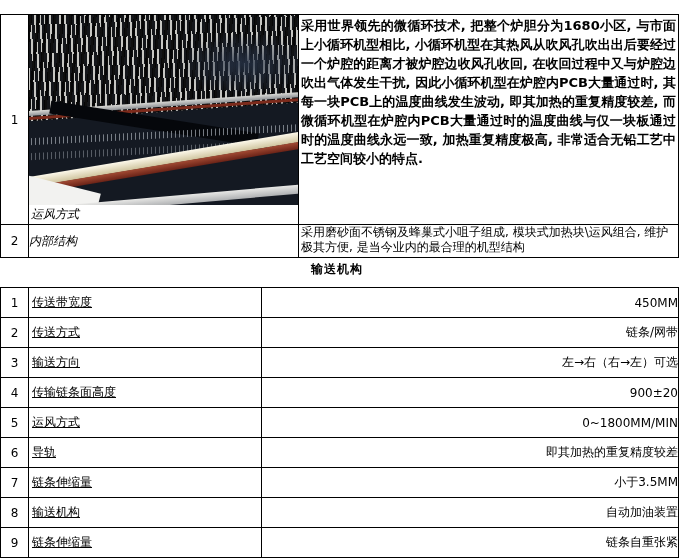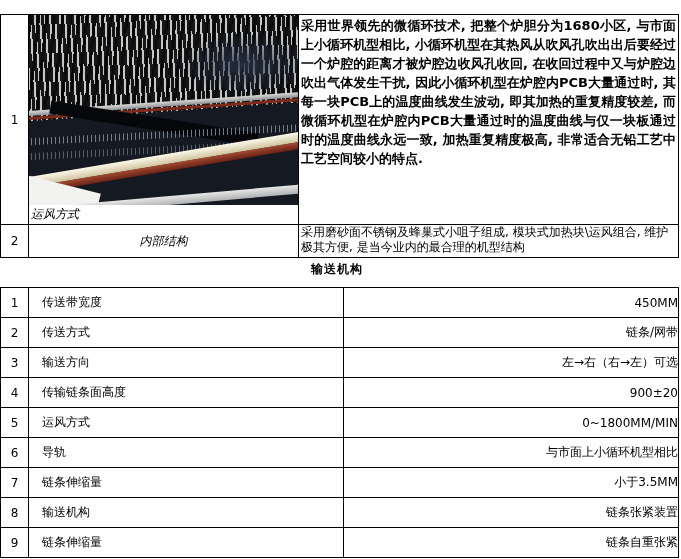--- a/index.html
+++ b/index.html
@@ -16,21 +16,21 @@
 
   
   .t1 { top:14px; }
   .t1 .c-num  { width:28px; text-align:center; }
   .t1 .c-mid  { width:270px;font-style:italic; }
   .t1 .c-right{ }
   .t1 .row1 td { height:210px; }
   .t1 .row2 td { height:33px; }
   .t1 .desc-bold { font-weight:bold; font-size:13px; line-height:19px; text-align:justify; padding:1px 2px 0 2px; vertical-align:top; }
   .t1 .desc-reg  { font-size:12px; line-height:15px; padding:0 2px; vertical-align:top; }
-  .t1 .mid-label { text-align:center; }
+  .t1 .mid-label { }
 
   .photo-cell { padding:0; vertical-align:top; }
   .photo { position:relative; width:283px; height:190px; background:#141922; overflow:hidden; }
   .photo > div { position:absolute; }
   .ph-top { left:-12px; top:-14px; width:312px; height:110px; transform:rotate(-4deg);
     background-color:#0a0a0a;
     background-image:
       repeating-linear-gradient(100deg, rgba(5,5,5,0.95) 0 3px, rgba(0,0,0,0) 3px 8px),
       repeating-linear-gradient(90deg, #c6c6c2 0 2px, #14161a 2px 5px); }
   .ph-smudge { left:150px; top:18px; width:130px; height:62px;
@@ -49,21 +49,21 @@
     background:linear-gradient(#a14a33,#6b2317); }
   .ph-corner { left:-16px; top:168px; width:84px; height:42px; transform:rotate(14deg); background:#f2f2f0; }
   .ph-bright2{ left:46px; top:177px; width:280px; height:9px; transform:rotate(-5deg);
     background:linear-gradient(#e8e8e6,#aeb0b2); }
   .photo-caption { height:19px; line-height:18px; font-size:12px; padding-left:2px; background:#fff; }
 
   
   .t2 { top:287px; }
   .t2 td { height:30px; }
   .t2 .c-num   { width:28px; text-align:center; }
-  .t2 .c-label { width:315px; padding-left:13px; }
+  .t2 .c-label { width:233px; padding-left:3px;text-decoration:underline; }
   .t2 .c-value { text-align:right; }
 </style>
 </head>
 <body>
 
 <div class="page">
 
   <div class="sec-title title1">炉胆结构</div>
 
   <table class="grid t1">
@@ -121,31 +121,31 @@
       <td class="c-value">900±20</td>
     </tr>
     <tr>
       <td class="c-num">5</td>
       <td class="c-label">运风方式</td>
       <td class="c-value">0~1800MM/MIN</td>
     </tr>
     <tr>
       <td class="c-num">6</td>
       <td class="c-label">导轨</td>
-      <td class="c-value">与市面上小循环机型相比</td>
+      <td class="c-value">即其加热的重复精度较差</td>
     </tr>
     <tr>
       <td class="c-num">7</td>
       <td class="c-label">链条伸缩量</td>
       <td class="c-value">小于3.5MM</td>
     </tr>
     <tr>
       <td class="c-num">8</td>
       <td class="c-label">输送机构</td>
-      <td class="c-value">链条张紧装置</td>
+      <td class="c-value">自动加油装置</td>
     </tr>
     <tr>
       <td class="c-num">9</td>
       <td class="c-label">链条伸缩量</td>
       <td class="c-value">链条自重张紧</td>
     </tr>
   </tbody>
     </table>
 
 </div>

